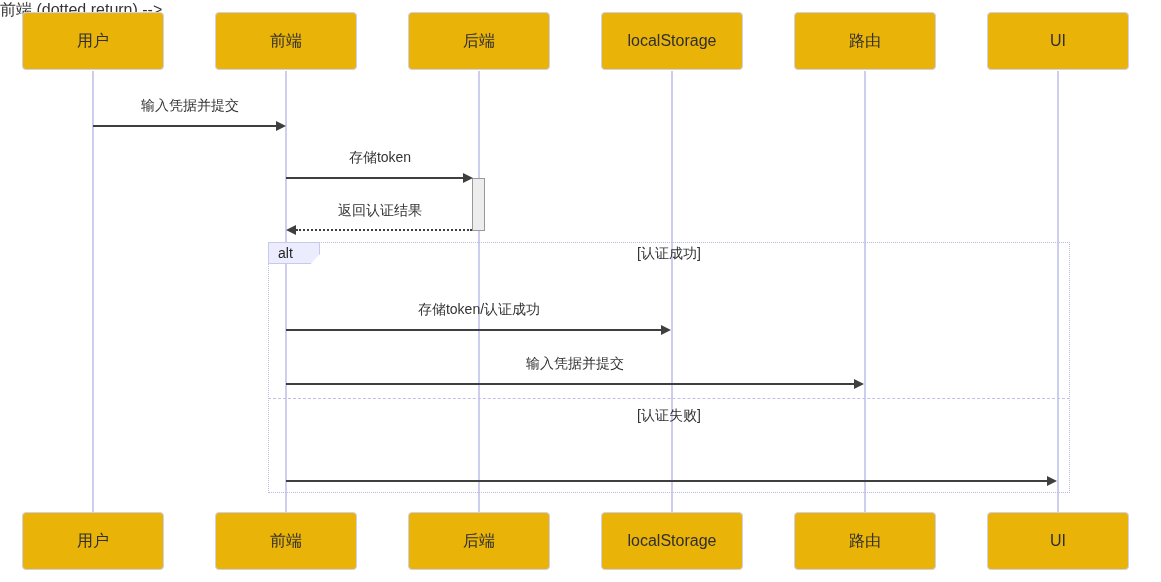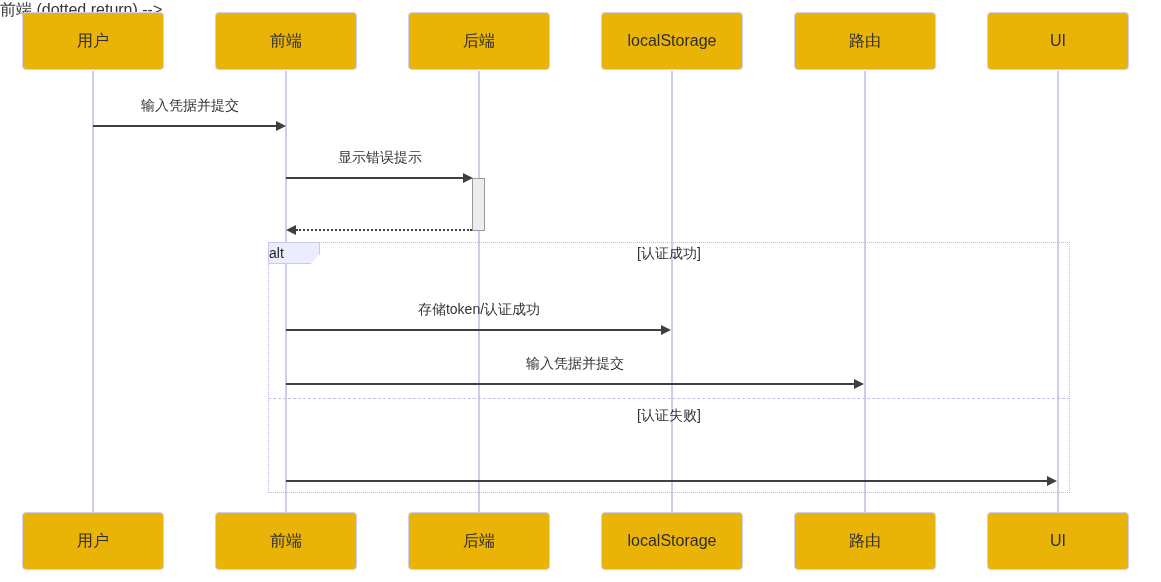--- a/index.html
+++ b/index.html
@@ -51,21 +51,21 @@
   }
   .alt-divider{
     position:absolute;left:268px;top:398px;width:802px;height:0;
     border-top:1.5px dashed #c0c0ea;
   }
   .alt-tab{
     position:absolute;left:268px;top:242px;width:52px;height:22px;
     background:#ECECFF;border:1px solid #c9c9ee;box-sizing:border-box;
     clip-path:polygon(0 0,100% 0,100% 55%,82% 100%,0 100%);
     display:flex;align-items:center;
-    font-size:14px;color:#1f1f1f;
+    padding-left:9px;font-size:14px;color:#1f1f1f;
   }
   .alt-cond{
     position:absolute;width:400px;text-align:center;
     font-size:14px;color:#333333;font-weight:500;
   }
 </style>
 </head>
 <body>
 
 <div class="canvas">
@@ -95,25 +95,26 @@
   <div class="alt-tab">alt</div>
   <div class="alt-cond" style="left:469px;top:407px">[认证失败]</div>
   <div class="alt-cond" style="left:469px;top:245px">[认证成功]</div>
 
   
   <div class="msg-label" style="left:-10px;top:96px">输入凭据并提交</div>
   <div class="arrow-line" style="left:93px;top:125px;width:184px"></div>
   <div class="arrow-head right" style="left:276px;top:121px"></div>
 
   
-  <div class="msg-label" style="left:180px;top:148px">显示错误提示</div>
+  <div class="msg-label" style="left:180px;top:148px">存储token</div>
   <div class="arrow-line" style="left:286px;top:177px;width:178px"></div>
   <div class="arrow-head right" style="left:463px;top:173px"></div>
 
    前端 (dotted return) --&gt;
+  <div class="msg-label" style="left:180px;top:201px">返回认证结果</div>
   <div class="arrow-line dotted" style="left:296px;top:229px;width:176px"></div>
   <div class="arrow-head left" style="left:286px;top:225px"></div>
 
   
   <div class="msg-label" style="left:279px;top:300px">存储token/认证成功</div>
   <div class="arrow-line" style="left:286px;top:329px;width:376px"></div>
   <div class="arrow-head right" style="left:661px;top:325px"></div>
 
   
   <div class="msg-label" style="left:375px;top:354px">输入凭据并提交</div>

